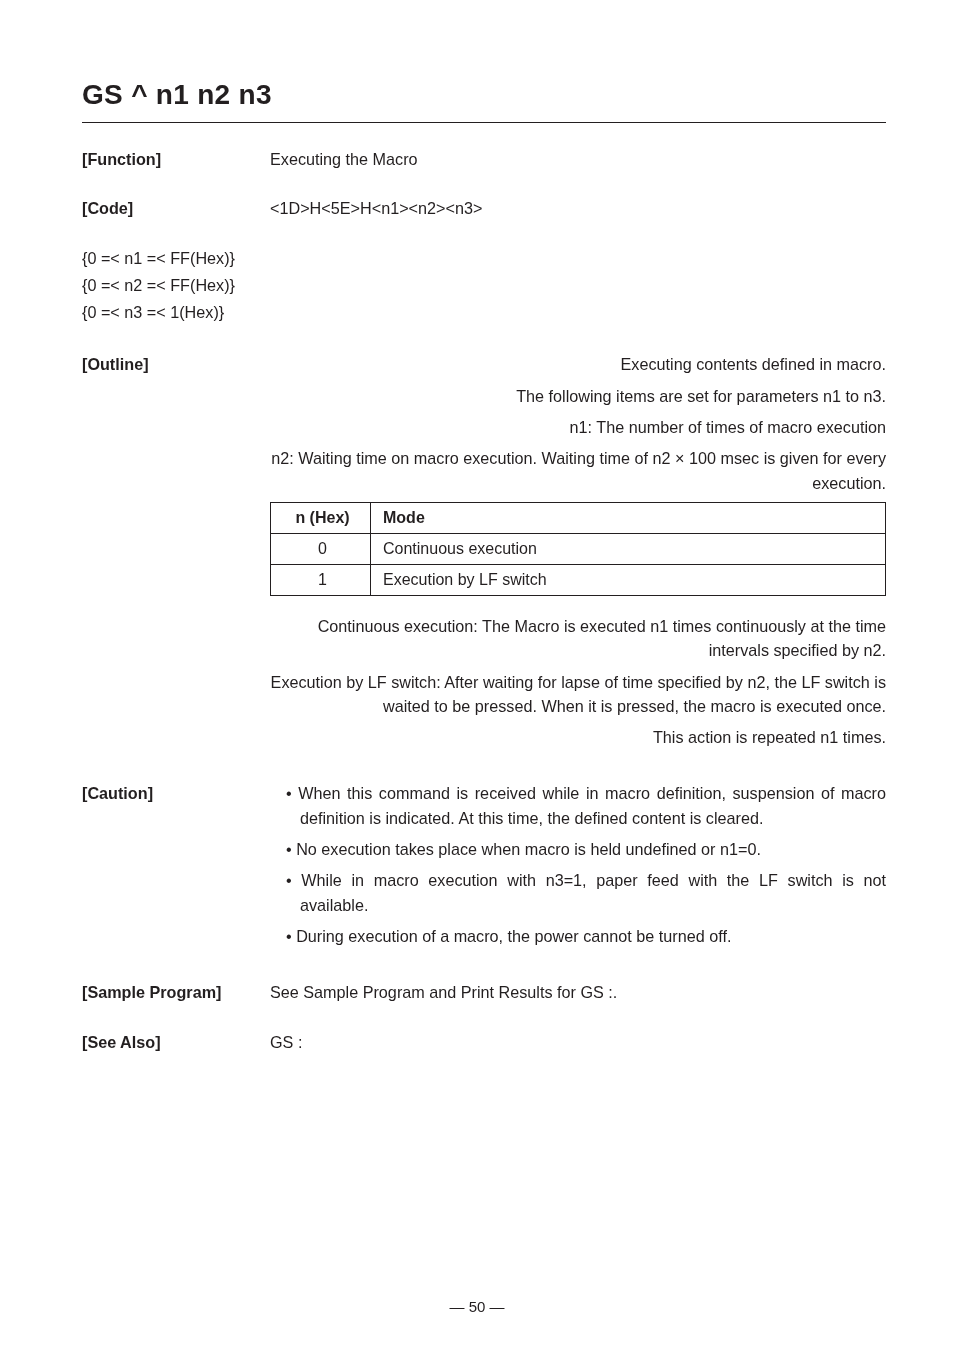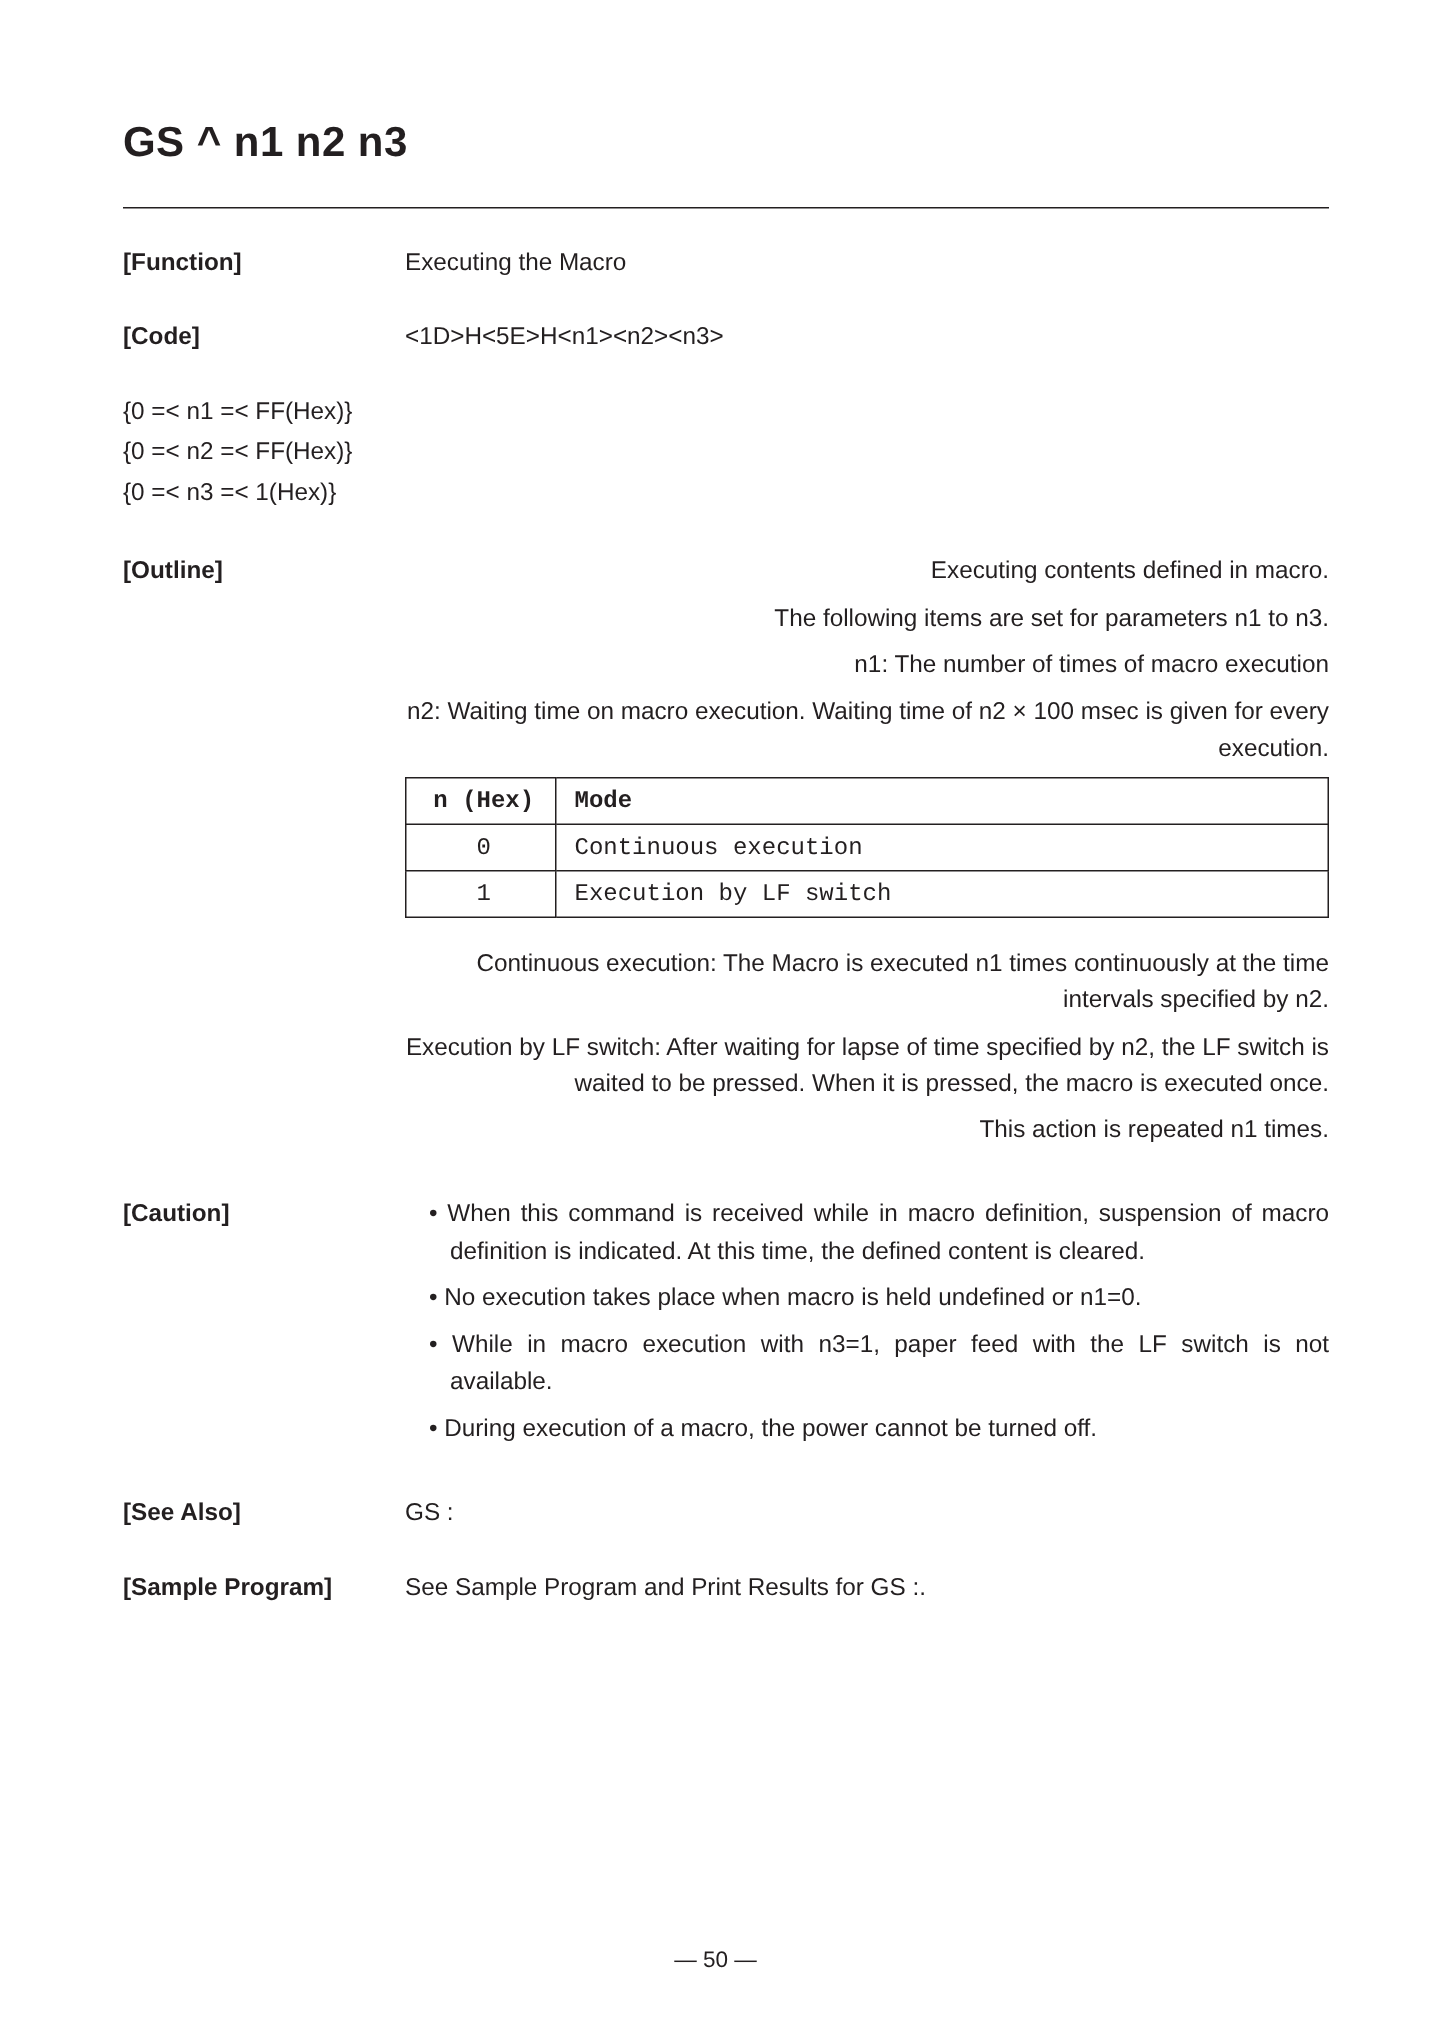--- a/index.html
+++ b/index.html
@@ -13,21 +13,21 @@
     position: relative;
     font-size: 16.2px;
     line-height: 1.5;
   }
   .page {
     padding: 74px 68px 0 82px;
   }
   .title {
     font-size: 28px;
     font-weight: bold;
-    margin: 0 0 22px 0;
+    margin: 0 0 6px 0;
     letter-spacing: 0.3px;
   }
   .hr {
     border: none;
     border-top: 1.4px solid #231f20;
     margin: 0 0 24px 0;
   }
   .row {
     display: flex;
     margin-bottom: 25px;
@@ -49,21 +49,20 @@
   table.mode {
     border-collapse: collapse;
     width: 100%;
     margin: 6px 0 18px 0;
   }
   table.mode th, table.mode td {
     border: 1.2px solid #231f20;
     padding: 3px 8px 3px 12px;
     text-align: left;
     font-size: 16px;
-    font-family: Liberation Mono, monospace;
   }
   table.mode th { font-weight: bold; }
   table.mode .c0 { width: 100px; text-align: center; }
   table.mode th.c0 { text-align: center; }
   .para { margin: 0 0 8px 0; text-align: justify; }
   .bullets p {
     margin: 0 0 7px 16px;
     padding-left: 14px;
     text-indent: -14px;
     text-align: justify;
@@ -137,23 +136,23 @@
     <div class="label-col">[Caution]</div>
     <div class="val-col bullets">
       <p>• When this command is received while in macro definition, suspension of macro definition is indicated.  At this time, the defined content is cleared.</p>
       <p>• No execution takes place when macro is held undefined or n1=0.</p>
       <p>• While in macro execution with n3=1, paper feed with the LF switch is not available.</p>
       <p>• During execution of a macro, the power cannot be turned off.</p>
     </div>
   </div>
 
   <div class="row">
-    <div class="label-col">[See Also]</div>
-    <div class="val-col">GS :</div>
+    <div class="label-col">[Sample Program]</div>
+    <div class="val-col">See Sample Program and Print Results for GS :.</div>
   </div>
 
   <div class="row">
-    <div class="label-col">[Sample Program]</div>
-    <div class="val-col">See Sample Program and Print Results for GS :.</div>
+    <div class="label-col">[See Also]</div>
+    <div class="val-col">GS :</div>
   </div>
 </div>
 
 <div class="footer">— 50 —</div>
 
 </body></html>

